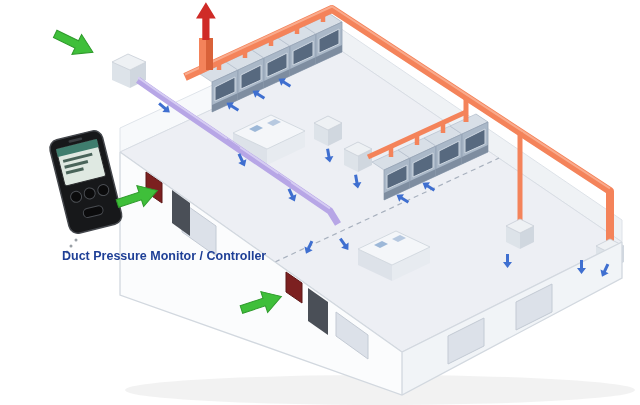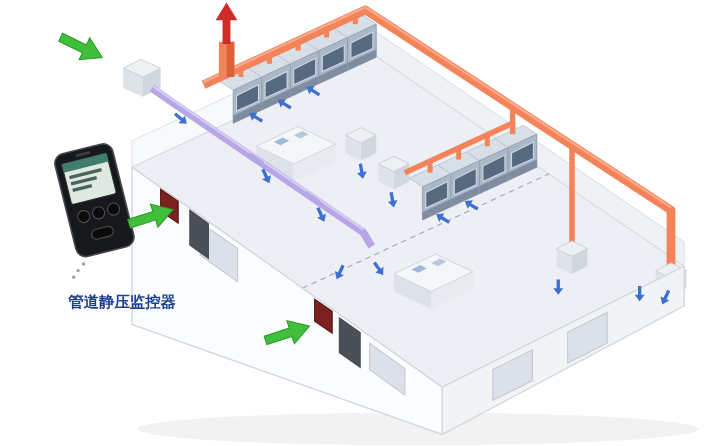--- a/index.html
+++ b/index.html
@@ -195,14 +195,14 @@
     </g>
     <circle class="trail-dot" cx="76" cy="240" r="1.5"></circle>
     <circle class="trail-dot" cx="71" cy="246" r="1.5"></circle>
     <circle class="trail-dot" cx="67" cy="252" r="1.5"></circle>
 
     <use href="#fatArrow" class="arrow-green" transform="translate(60,24) rotate(26)"></use>
     <use href="#fatArrow" class="arrow-green" transform="translate(114,193) rotate(-18)"></use>
     <use href="#fatArrow" class="arrow-green" transform="translate(238,299) rotate(-18)"></use>
   </svg>
 
-  <div class="t-zh">管道静压监控器</div>
+  <div class="t-en">Duct Pressure Monitor / Controller</div>
 </div>
 
 </body></html>

